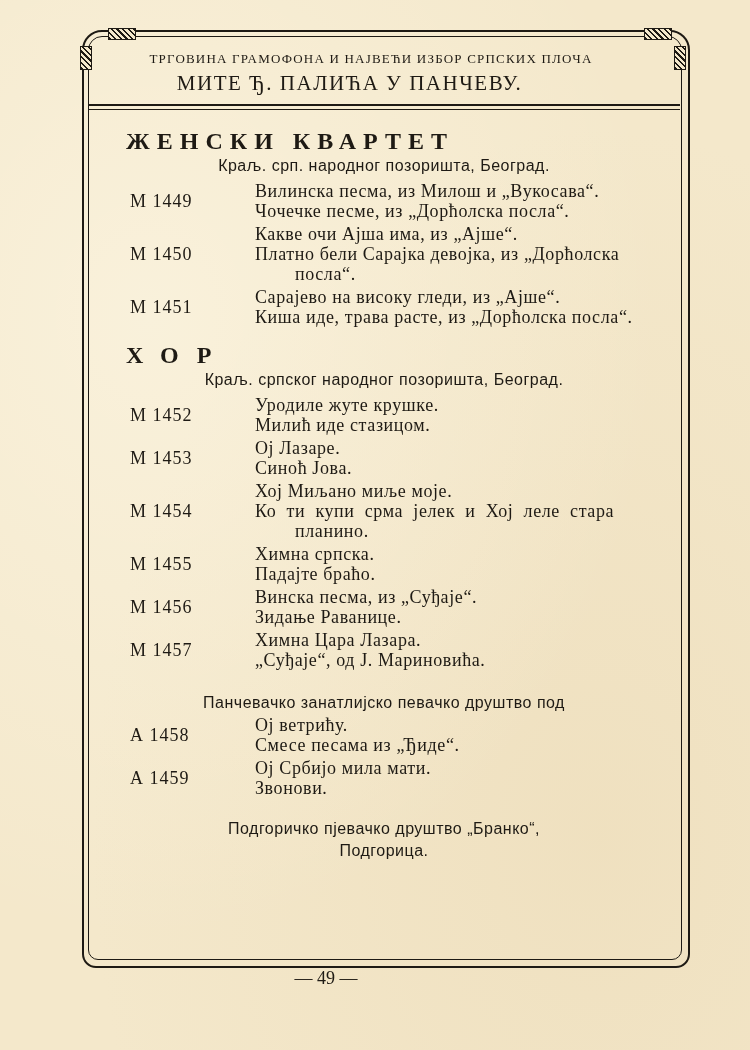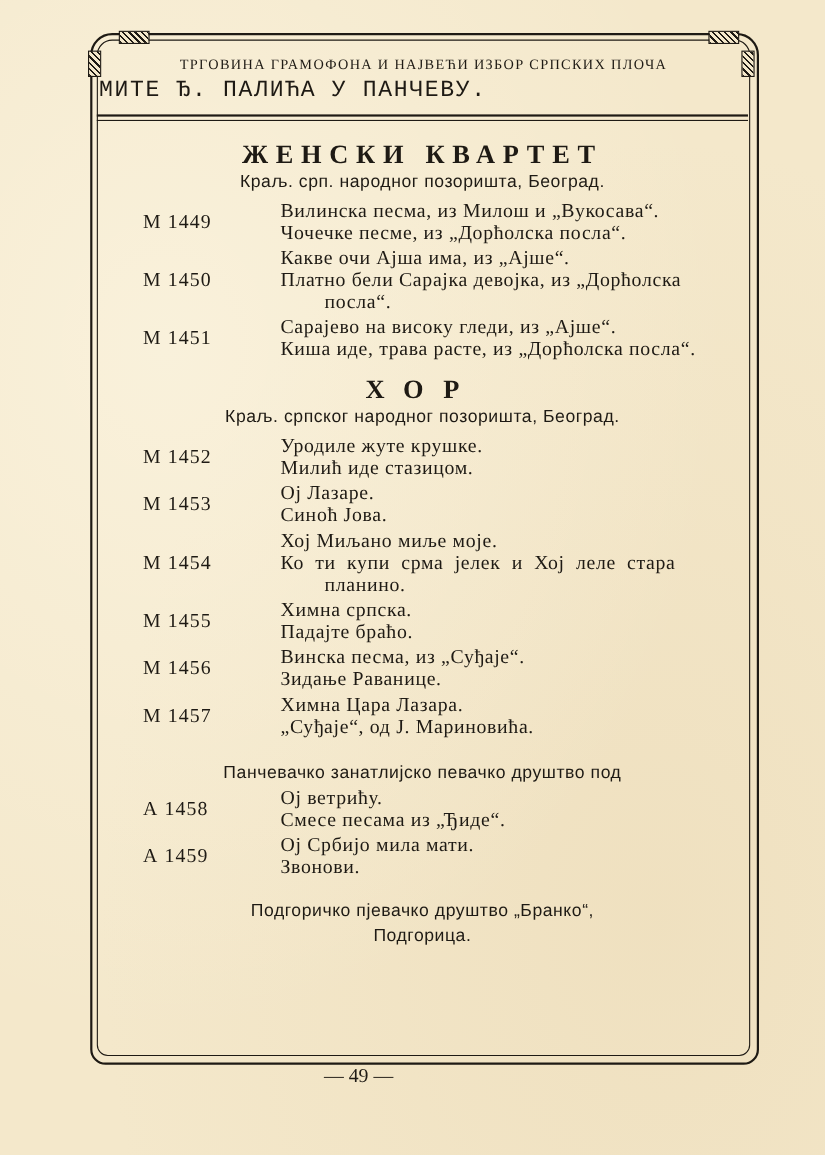--- a/index.html
+++ b/index.html
@@ -29,33 +29,33 @@
       background: repeating-linear-gradient(45deg, #1e1a14 0 1.5px, #f4e8cb 1.5px 4px);
       border: 1px solid #1e1a14;
     }
     .header-rule {
       position: absolute; left: 88px; width: 592px; border-top: 2px solid #1e1a14;
     }
     .header-rule.thin { border-top-width: 1px; }
 
     
     .header-sub {
-      position: absolute; left: 90px; width: 590px; top: 51px; text-align: center;
+      position: absolute; left: 76px; width: 590px; top: 51px; text-align: center;
       font-size: 13px; letter-spacing: 1.2px;
     }
     .header-title {
-      position: absolute; left: 90px; width: 519px; top: 71px; text-align: left;
-      font-family: Liberation Mono, monospace;
+      position: absolute; left: 90px; width: 519px; top: 71px; text-align: center;
+      font-family: Liberation Serif, serif;
       font-size: 21px; letter-spacing: 1.5px;
     }
 
     
     .content { position: absolute; left: 126px; top: 127px; width: 516px; }
     .section-title {
-      text-align: center; font-weight: bold; font-size: 24px; letter-spacing: 7px;
+      text-align: left; font-weight: bold; font-size: 24px; letter-spacing: 7px;
       line-height: 28px; margin-top: 0;
     }
     .section-title.spaced { letter-spacing: 18px; margin-top: 14px; }
     .section-sub {
       text-align: center; font-family: "Liberation Sans", "DejaVu Sans", sans-serif;
       font-weight: normal; font-size: 16px; line-height: 22px; letter-spacing: 0.5px;
       margin-bottom: 4px;
     }
     .section-sub.two-line { margin-top: 14px; }
     .entry { display: flex; align-items: center; margin: 1px 0 3px 0; }

